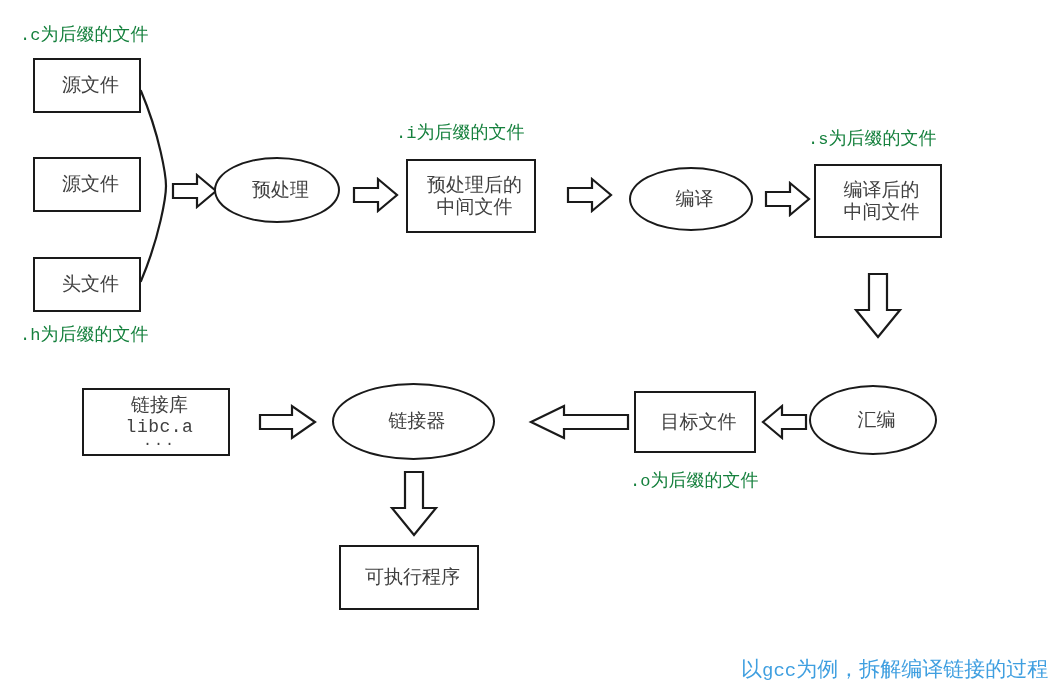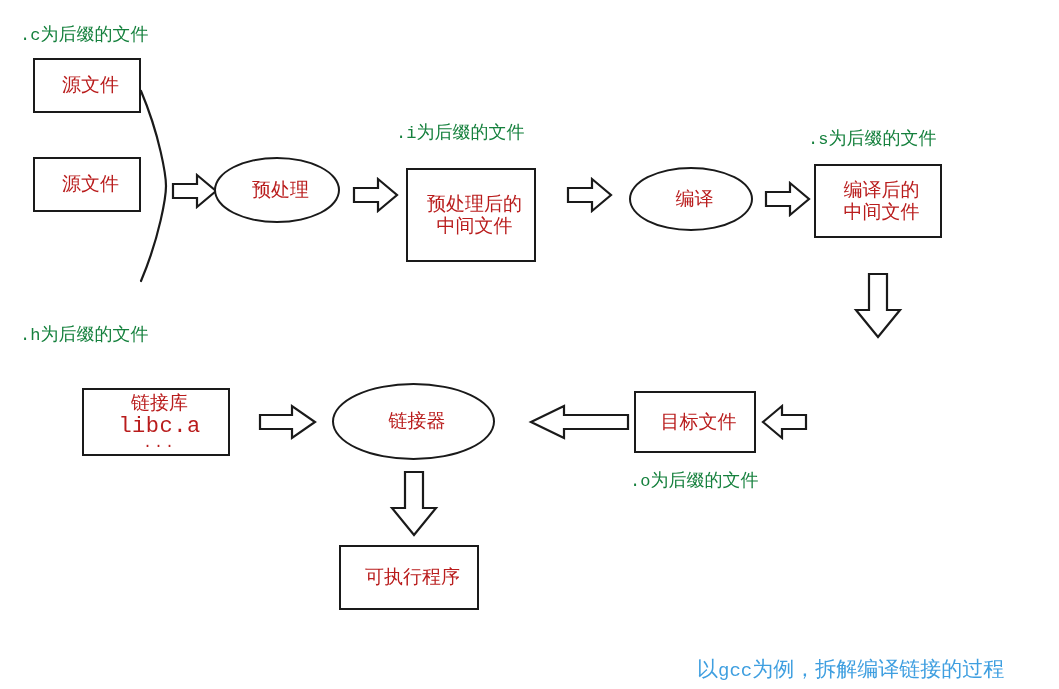--- a/index.html
+++ b/index.html
@@ -18,21 +18,21 @@
     background: #ffffff;
     overflow: hidden;
   }
   .node {
     position: absolute;
     box-sizing: border-box;
     display: flex;
     align-items: center;
     justify-content: center;
     text-align: center;
-    color: #b91c1c;
+    color: #404040;
     font-family: "Liberation Serif", "DejaVu Serif", serif;
     line-height: 1.18;
     white-space: pre-line;
     padding-left: 7px;
   }
   .box {
     border: 2px solid #1a1a1a;
     background: #ffffff;
     font-size: 19px;
   }
@@ -44,21 +44,21 @@
   }
   .lib-box {
     flex-direction: column;
     align-items: center;
     justify-content: center;
     font-size: 19px;
     padding-top: 2px;
   }
   .lib-line-mono {
     font-family: "Liberation Mono", "DejaVu Sans Mono", monospace;
-    font-size: 22px;
+    font-size: 18px;
     letter-spacing: 0.5px;
   }
   .lib-line-dots {
     font-family: "Liberation Mono", "DejaVu Sans Mono", monospace;
     font-size: 15px;
     letter-spacing: 2px;
     line-height: 0.9;
   }
   .label {
     position: absolute;
@@ -71,20 +71,21 @@
   .label .cn {
     font-family: "Liberation Serif", "DejaVu Serif", serif;
     font-size: 18px;
   }
   .caption {
     position: absolute;
     color: #3f9fe0;
     font-family: "Liberation Serif", "DejaVu Serif", serif;
     font-size: 21px;
     white-space: nowrap;
+    margin-left: 44px;
   }
   .caption .mono {
     font-family: "Liberation Mono", "DejaVu Sans Mono", monospace;
     font-size: 19px;
   }
   .watermark {
     position: absolute;
     color: #cfcfcf;
     font-family: "Liberation Sans", "DejaVu Sans", sans-serif;
     font-size: 30px;
@@ -120,20 +121,21 @@
   </div>
 
   <div class="label" style="left:630px; top:468px;">
     <span>.o</span><span class="cn">为后缀的文件</span>
   </div>
 
   <div class="node box" style="left:33px; top:58px; width:108px; height:55px;">源文件</div>
 
   <div class="node box" style="left:33px; top:157px; width:108px; height:55px;">源文件</div>
 
+  <div class="node box" style="left:33px; top:257px; width:108px; height:55px;">头文件</div>
 
   <div class="brace" style="left:138px; top:88px; width:42px; height:196px;">
     <svg width="42" height="196" viewBox="0 0 42 196">
       <path d="M3 3 C 22 48, 28 88, 28 98 C 28 108, 22 148, 3 193" fill="none" stroke="#1a1a1a" stroke-width="2.2" stroke-linecap="round"></path>
     </svg>
   </div>
 
   <div class="arrow" style="left:171px; top:172px;">
     <svg width="48" height="38" viewBox="0 0 48 38">
       <path d="M2 12 L26 12 L26 3 L45 19 L26 35 L26 26 L2 26 Z" fill="#ffffff" stroke="#1a1a1a" stroke-width="2.2" stroke-linejoin="miter"></path>
@@ -141,21 +143,21 @@
   </div>
 
   <div class="node ellipse" style="left:214px; top:157px; width:126px; height:66px;">预处理</div>
 
   <div class="arrow" style="left:352px; top:176px;">
     <svg width="48" height="38" viewBox="0 0 48 38">
       <path d="M2 12 L26 12 L26 3 L45 19 L26 35 L26 26 L2 26 Z" fill="#ffffff" stroke="#1a1a1a" stroke-width="2.2" stroke-linejoin="miter"></path>
     </svg>
   </div>
 
-  <div class="node box" style="left:406px; top:168px; width:130px; height:94px;">预处理后的
+  <div class="node box" style="left:406px; top:159px; width:130px; height:74px;">预处理后的
 中间文件</div>
 
   <div class="arrow" style="left:566px; top:176px;">
     <svg width="48" height="38" viewBox="0 0 48 38">
       <path d="M2 12 L26 12 L26 3 L45 19 L26 35 L26 26 L2 26 Z" fill="#ffffff" stroke="#1a1a1a" stroke-width="2.2" stroke-linejoin="miter"></path>
     </svg>
   </div>
 
   <div class="node ellipse" style="left:629px; top:167px; width:124px; height:64px;">编译</div>
 
@@ -167,20 +169,21 @@
 
   <div class="node box" style="left:814px; top:164px; width:128px; height:74px;text-align:right;">编译后的
 中间文件</div>
 
   <div class="arrow" style="left:850px; top:272px;">
     <svg width="56" height="68" viewBox="0 0 56 68">
       <path d="M19 2 L37 2 L37 38 L50 38 L28 65 L6 38 L19 38 Z" fill="#ffffff" stroke="#1a1a1a" stroke-width="2.2" stroke-linejoin="miter"></path>
     </svg>
   </div>
 
+  <div class="node ellipse" style="left:809px; top:385px; width:128px; height:70px;">汇编</div>
 
   <div class="arrow" style="left:760px; top:403px;">
     <svg width="48" height="38" viewBox="0 0 48 38">
       <path d="M46 12 L22 12 L22 3 L3 19 L22 35 L22 26 L46 26 Z" fill="#ffffff" stroke="#1a1a1a" stroke-width="2.2" stroke-linejoin="miter"></path>
     </svg>
   </div>
 
   <div class="node box" style="left:634px; top:391px; width:122px; height:62px;">目标文件</div>
 
   <div class="arrow" style="left:528px; top:403px;">

